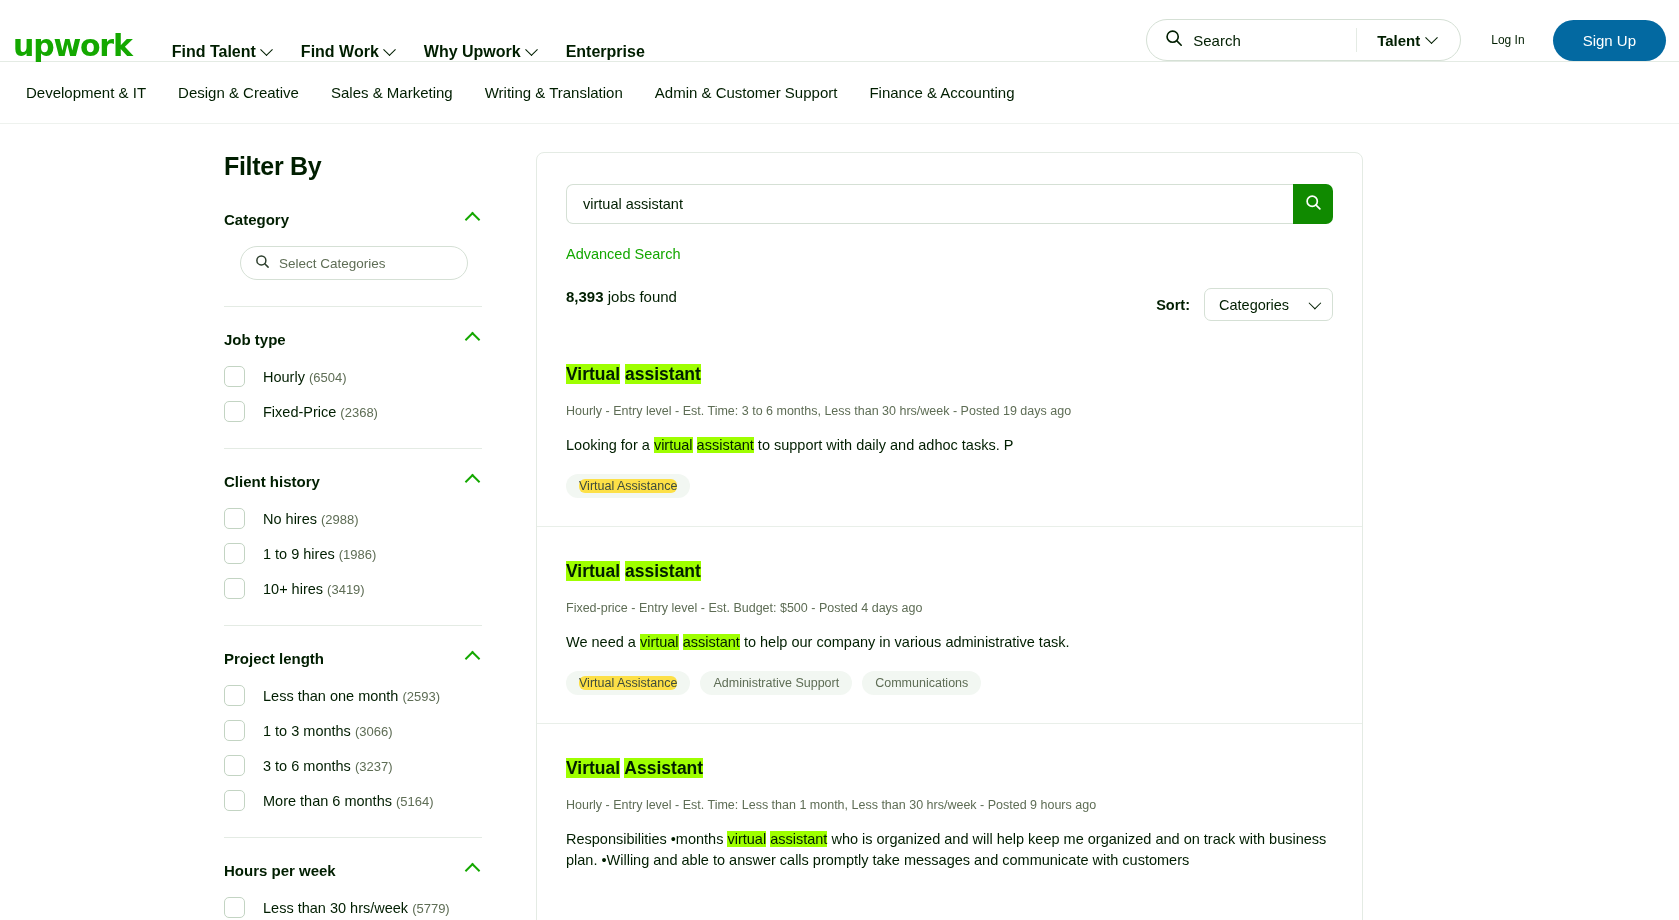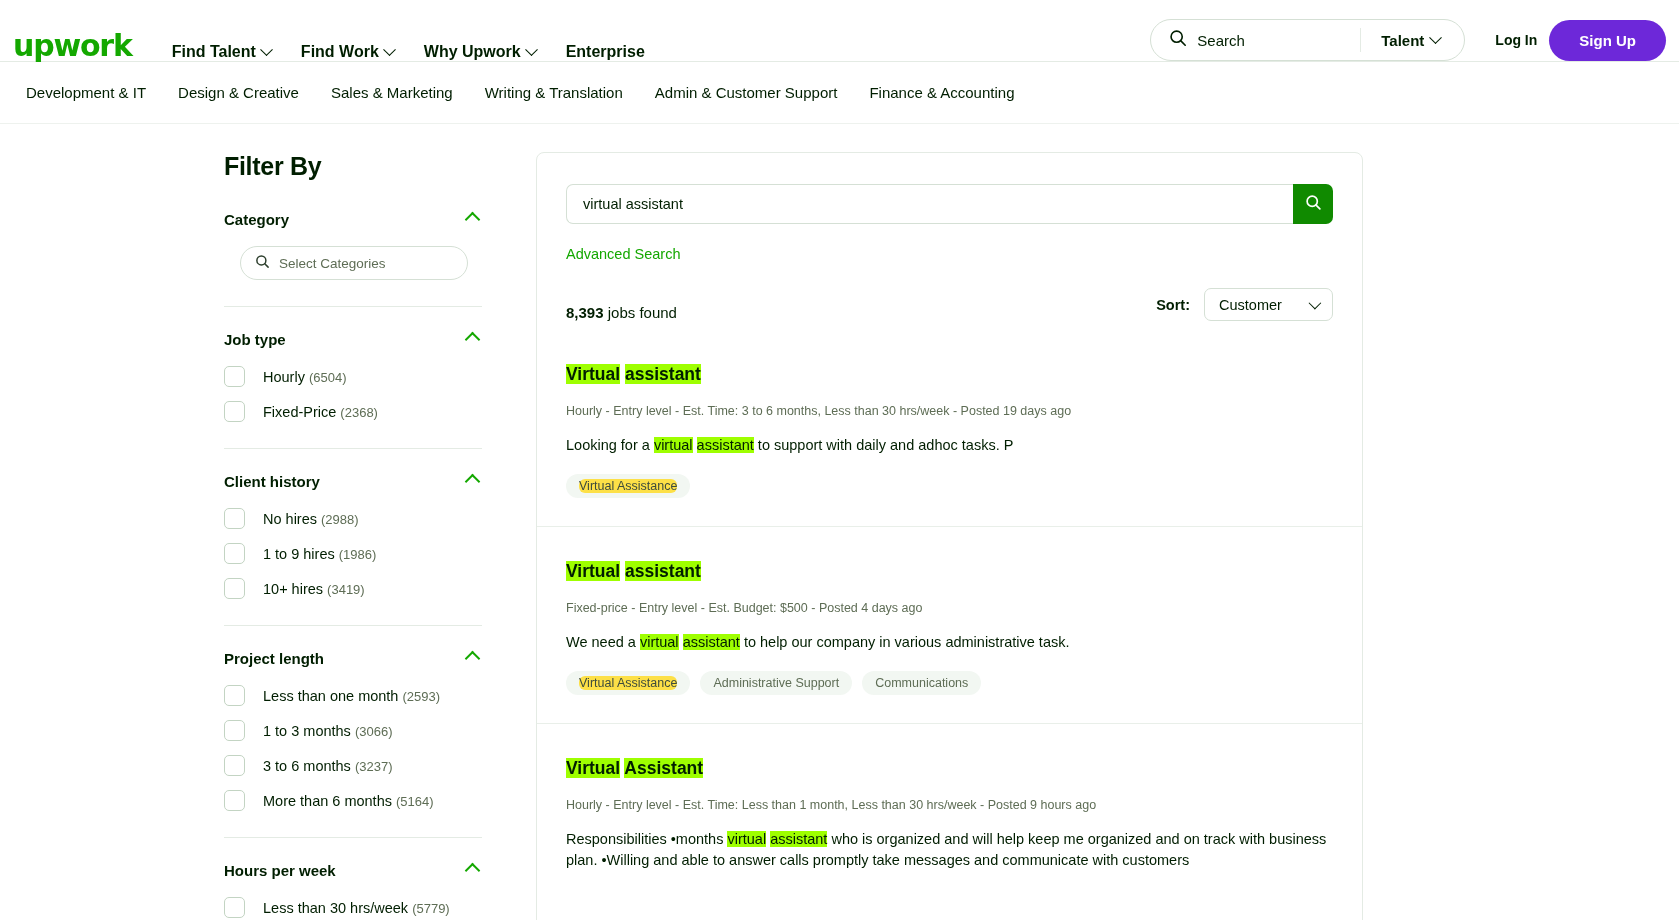--- a/index.html
+++ b/index.html
@@ -70,28 +70,28 @@
     font-weight: 500;
   }
   .pill-divider { width: 1px; height: 24px; background: #e4ebe4; }
   .talent-sel {
     display: flex; align-items: center; gap: 7px;
     font-size: 15px; font-weight: 600; color: #001e00;
     padding: 0 20px;
     cursor: pointer;
   }
   .login {
-    font-size: 14px; font-weight: 700; color: #001e00;
-    margin: 0 12px 0 30px; cursor: pointer; white-space: nowrap;
+    font-size: 12px; font-weight: 400; color: #001e00;
+    margin: 0 28px 0 30px; cursor: pointer; white-space: nowrap;
   }
   .signup {
-    background: #6d28d9;
+    background: #0369a1;
     color: #fff;
     font-size: 15px;
-    font-weight: 700;
+    font-weight: 400;
     border: none;
     border-radius: 24px;
     padding: 12px 30px;
     cursor: pointer;
     font-family: "Liberation Sans", sans-serif;
   }
 
   
   .catbar {
     height: 62px;
@@ -195,21 +195,21 @@
   .adv {
     display: inline-block;
     margin: 22px 0 0 29px;
     font-size: 14.5px;
     color: #14a800;
     font-weight: 500;
     cursor: pointer;
   }
   .sortrow {
     display: flex;
-    align-items: flex-end;
+    align-items: flex-start;
     padding: 25px 29px 0 29px;
   }
   .jobsfound { font-size: 15px; color: #001e00; }
   .jobsfound b { font-weight: 700; }
   .sortwrap { margin-left: auto; display: flex; align-items: center; gap: 14px; }
   .sortlabel { font-size: 14.5px; font-weight: 600; color: #001e00; }
   .sortsel {
     border: 1px solid #d5e0d5;
     border-radius: 7px;
     height: 33px;
@@ -421,21 +421,21 @@
 
     <a class="adv">Advanced Search</a>
 
     <div class="sortrow">
       <div class="jobsfound">
         <b>8,393</b><span> jobs found</span>
       </div>
       <div class="sortwrap">
         <span class="sortlabel">Sort:</span>
         <div class="sortsel">
-          <span>Customer</span>
+          <span>Categories</span>
           <i class="chev-dn"></i>
         </div>
       </div>
     </div>
 
     <div id="job-list">
         <div class="job first">
           <div class="jobtitle"><span class="hl">Virtual</span><span> </span><span class="hl">assistant</span></div>
           <div class="jobmeta">Hourly - Entry level - Est. Time: 3 to 6 months, Less than 30 hrs/week - Posted 19 days ago</div>
           <div class="jobdesc"><span>Looking for a </span><span class="hl">virtual</span><span> </span><span class="hl">assistant</span><span> to support with daily and adhoc tasks. P</span></div>

